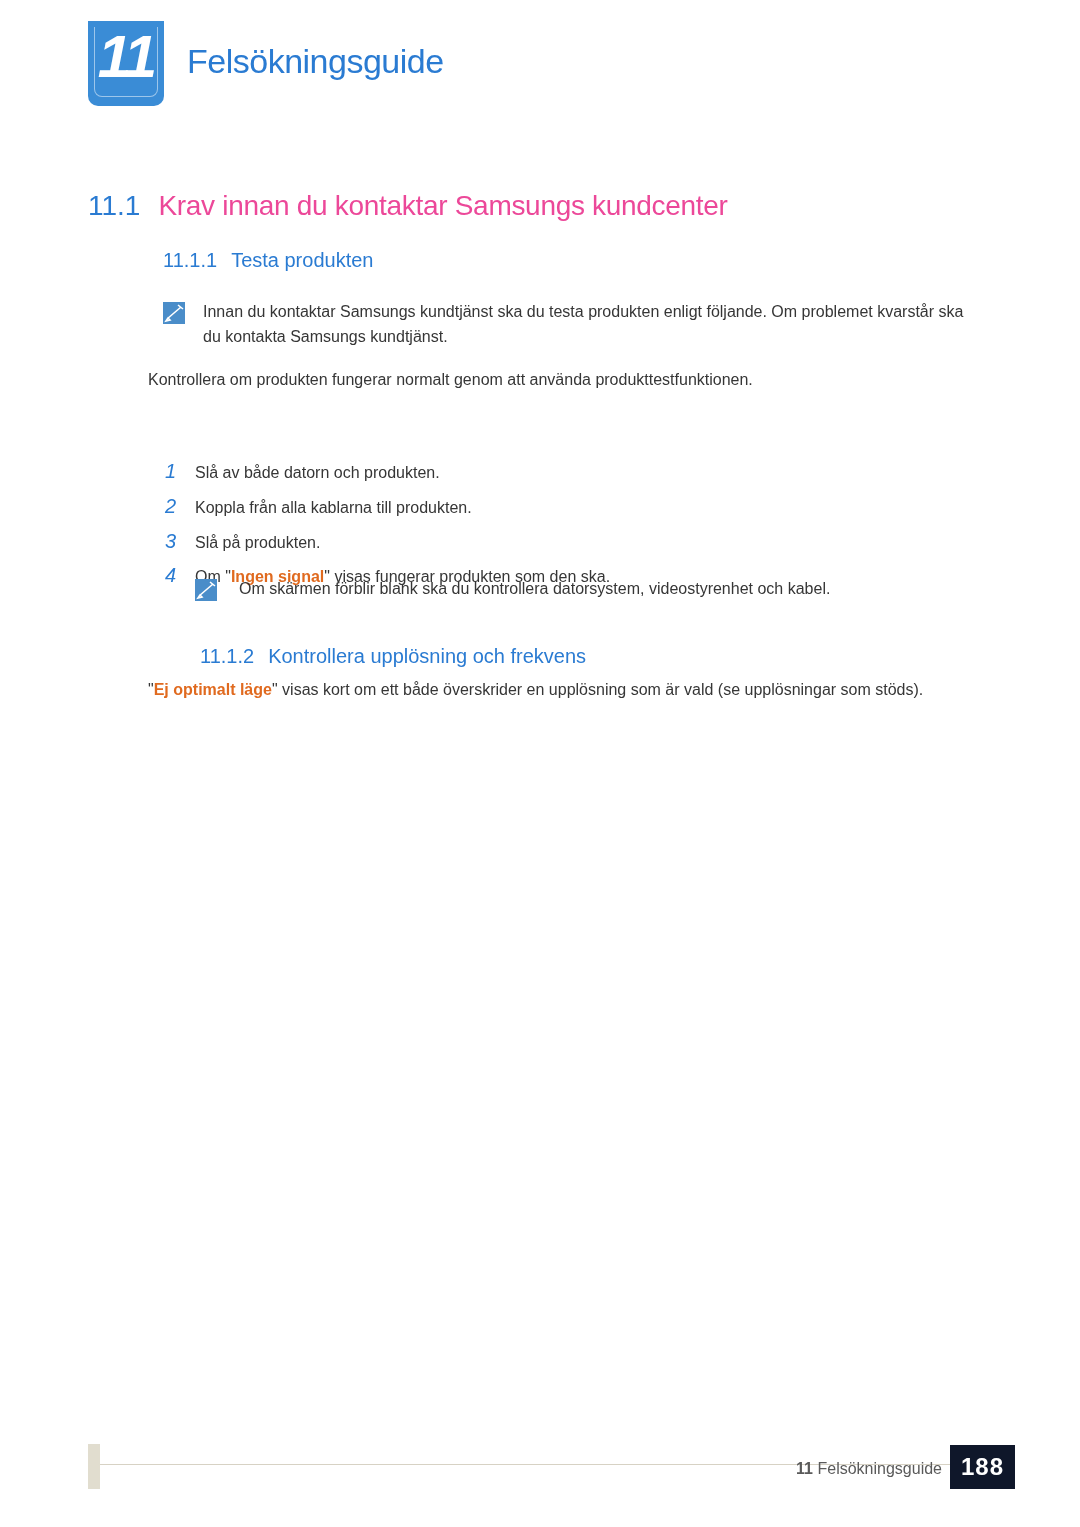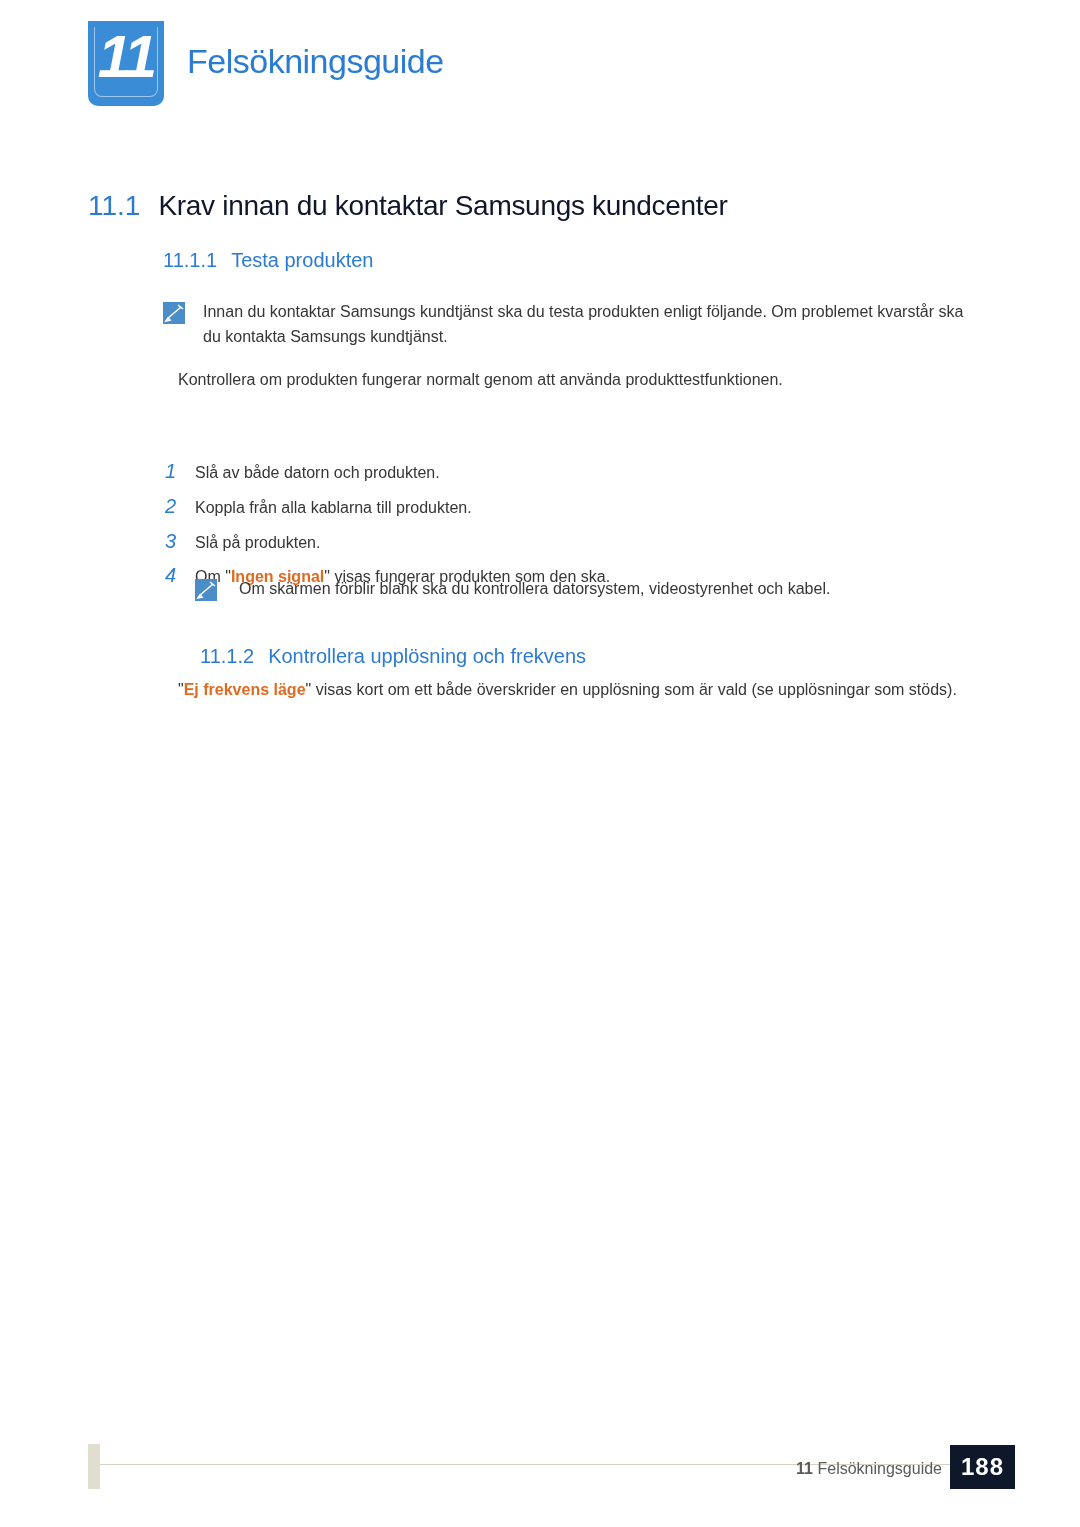--- a/index.html
+++ b/index.html
@@ -30,40 +30,40 @@
   }
   .chapter-title {
     position: absolute; left: 187px; top: 42px;
     font-size: 34px; font-weight: 400;
     color: #2a7bd2; letter-spacing: -0.5px;
   }
 
   
   .section-row { position: absolute; left: 88px; top: 190px; display: flex; gap: 18px; align-items: flex-start; }
   .section-num { font-size: 28px; color: #2a7bd2; }
-  .section-title { font-size: 28px; color: #0f172a; letter-spacing: -0.3px; }
+  .section-title { font-size: 28px; color: #ec4899; letter-spacing: -0.3px; }
 
   
   .subsection-1 { position: absolute; left: 163px; top: 249px; display: flex; gap: 14px; align-items: baseline; }
   .subsection-2 { position: absolute; left: 163px; top: 645px; display: flex; gap: 14px; align-items: baseline; margin-left: 37px; }
   .subnum { font-size: 20px; color: #2a7bd2; }
   .subtitle { font-size: 20px; color: #2a7bd2; }
 
   
   .note-block-1 { position: absolute; left: 163px; top: 300px; width: 820px; display: flex; gap: 18px; align-items: flex-start; }
   .note-block-2 { position: absolute; left: 195px; top: 577px; width: 788px; display: flex; gap: 22px; align-items: flex-start; }
   .note-icon {
     width: 22px; height: 22px; flex: 0 0 22px;
     background: #4a8dc9;
     position: relative; margin-top: 2px;
   }
   .note-icon svg { position: absolute; inset: 0; }
   .note-text { font-size: 16px; line-height: 1.55; color: #363636; }
 
-  .para { position: absolute; left: 178px; width: 820px; font-size: 16px; line-height: 1.55; color: #363636; }
+  .para { position: absolute; left: 148px; width: 820px; font-size: 16px; line-height: 1.55; color: #363636; }
   .para-1 { top: 368px; }
   .para-2 { top: 400px; }
   .para-3 { top: 678px; }
   .quoted { color: #e06a1f; font-weight: 700; }
   .quote-mark { color: #363636; font-weight: 400; }
 
   
   .olist { position: absolute; left: 165px; top: 460px; width: 818px; }
   .olist-item { display: flex; gap: 12px; align-items: baseline; margin-bottom: 9px; }
   .olist-num { font-style: italic; color: #2a7bd2; font-size: 20px; width: 18px; text-align: left; }
@@ -150,21 +150,21 @@
     </div>
     <div class="note-text">Om skärmen förblir blank ska du kontrollera datorsystem, videostyrenhet och kabel.</div>
   </div>
 
   <div class="subsection-2">
     <div class="subnum">11.1.2</div>
     <div class="subtitle">Kontrollera upplösning och frekvens</div>
   </div>
 
   <div class="para para-3">
-    <span class="quote-mark">"</span><span class="quoted">Ej frekvens läge</span><span class="quote-mark">"</span><span> visas kort om ett både överskrider en upplösning som är vald (se upplösningar som stöds).</span>
+    <span class="quote-mark">"</span><span class="quoted">Ej optimalt läge</span><span class="quote-mark">"</span><span> visas kort om ett både överskrider en upplösning som är vald (se upplösningar som stöds).</span>
   </div>
 
   <div class="footer-bar"></div>
   <div class="left-margin-bar"></div>
   <div class="footer-crumb">
     <span class="chnum">11</span>
     <span>Felsökningsguide</span>
   </div>
   <div class="page-badge">188</div>
 

